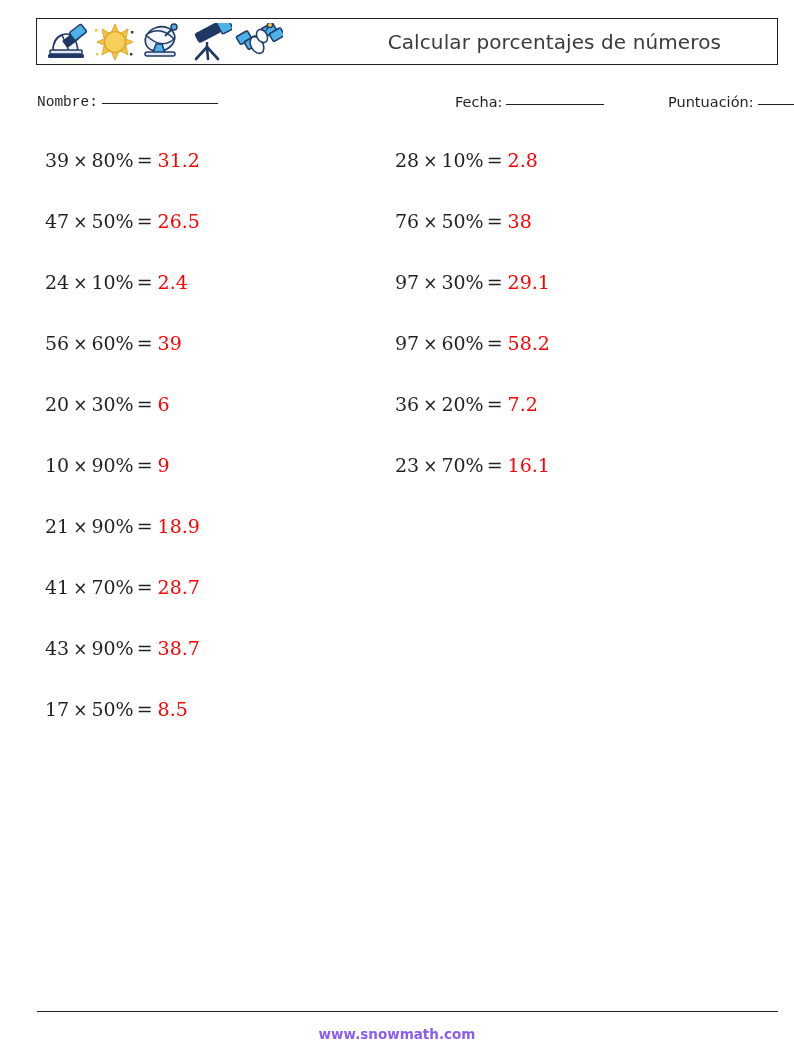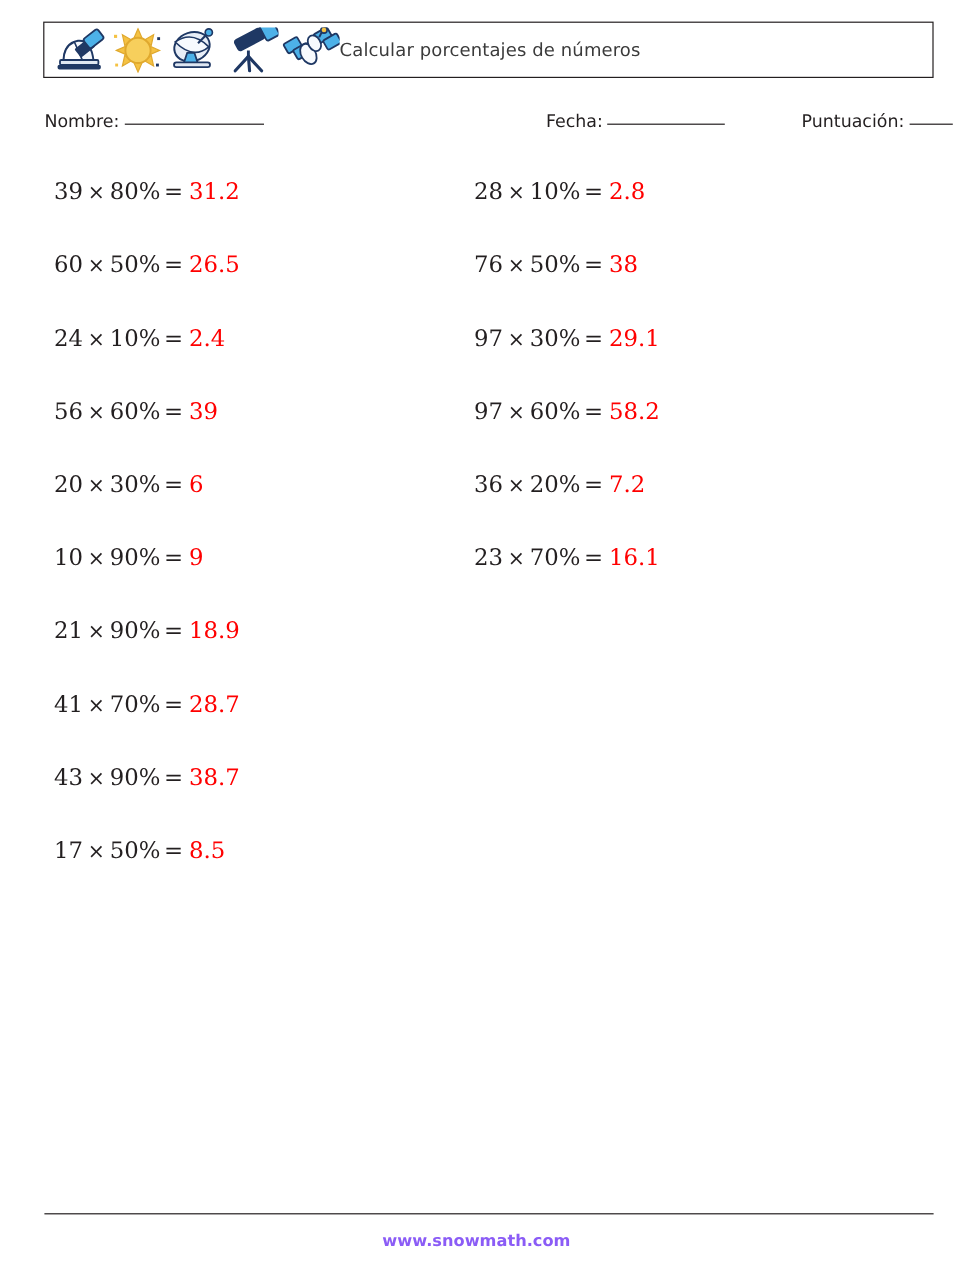--- a/index.html
+++ b/index.html
@@ -31,41 +31,41 @@
   .icon-strip {
     display: flex;
     align-items: center;
     gap: 3px;
     padding-left: 8px;
     flex: 0 0 auto;
   }
   .icon-strip svg { display: block; }
   .worksheet-title {
     flex: 1 1 auto;
-    text-align: left;
-    font-size: 15px;
+    text-align: right;
+    font-size: 20px;
     color: #3b3b3b;
     letter-spacing: .1px;
     padding-right: 56px;
     font-family: "DejaVu Sans", sans-serif;
     font-weight: 400;
   }
 
   
   .meta-row {
     position: absolute;
     left: 37px;
     top: 94px;
     width: 741px;
     height: 22px;
     font-size: 14.5px;
     color: #231f20;
     font-family: "DejaVu Sans", sans-serif;
   }
-  .meta-left  { position: absolute; left: 0;   top: 0; white-space: nowrap; }
+  .meta-left  { position: absolute; left: 0;   top: 0; white-space: nowrap; font-family: Liberation Mono, monospace; }
   .meta-mid   { position: absolute; left: 418px; top: 0; white-space: nowrap; }
   .meta-right { position: absolute; left: 583px; top: 0; white-space: nowrap; margin-left: 48px; }
   .blank-line {
     display: inline-block;
     border-bottom: 1.4px solid #231f20;
     vertical-align: 2px;
     margin-left: 4px;
   }
   .bl-name  { width: 116px; }
   .bl-date  { width: 98px;  }
@@ -218,21 +218,21 @@
     <span>Fecha:</span><span class="blank-line bl-date"></span>
   </span>
   <span class="meta-right">
     <span>Puntuación:</span><span class="blank-line bl-score"></span>
   </span>
 </div>
 
 <div class="problems">
   <div class="col col-left" id="col-left">
       <div class="problem"><span>39</span><span class="op">×</span><span class="pct">80%</span><span class="eq">=</span><span class="answer">31.2</span></div>
-      <div class="problem"><span>60</span><span class="op">×</span><span class="pct">50%</span><span class="eq">=</span><span class="answer">26.5</span></div>
+      <div class="problem"><span>47</span><span class="op">×</span><span class="pct">50%</span><span class="eq">=</span><span class="answer">26.5</span></div>
       <div class="problem"><span>24</span><span class="op">×</span><span class="pct">10%</span><span class="eq">=</span><span class="answer">2.4</span></div>
       <div class="problem"><span>56</span><span class="op">×</span><span class="pct">60%</span><span class="eq">=</span><span class="answer">39</span></div>
       <div class="problem"><span>20</span><span class="op">×</span><span class="pct">30%</span><span class="eq">=</span><span class="answer">6</span></div>
       <div class="problem"><span>10</span><span class="op">×</span><span class="pct">90%</span><span class="eq">=</span><span class="answer">9</span></div>
       <div class="problem"><span>21</span><span class="op">×</span><span class="pct">90%</span><span class="eq">=</span><span class="answer">18.9</span></div>
       <div class="problem"><span>41</span><span class="op">×</span><span class="pct">70%</span><span class="eq">=</span><span class="answer">28.7</span></div>
       <div class="problem"><span>43</span><span class="op">×</span><span class="pct">90%</span><span class="eq">=</span><span class="answer">38.7</span></div>
       <div class="problem"><span>17</span><span class="op">×</span><span class="pct">50%</span><span class="eq">=</span><span class="answer">8.5</span></div>
     </div>
   <div class="col col-right" id="col-right">

